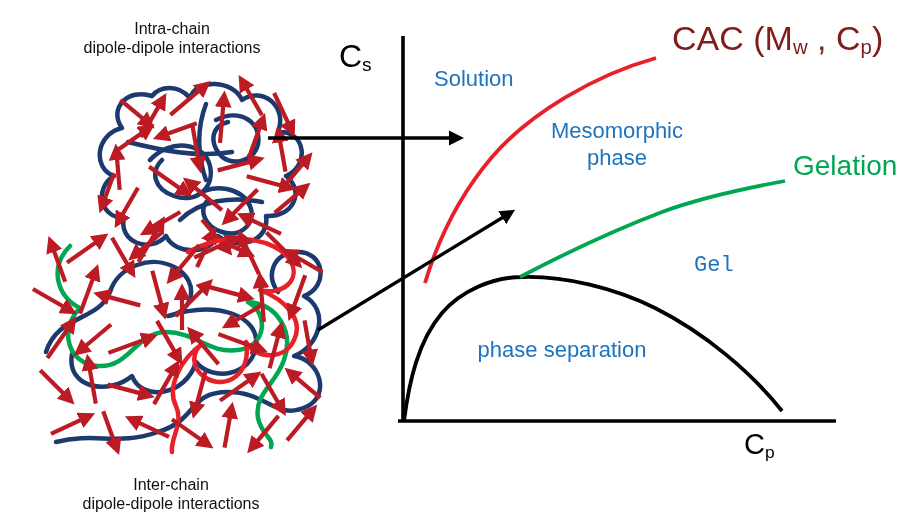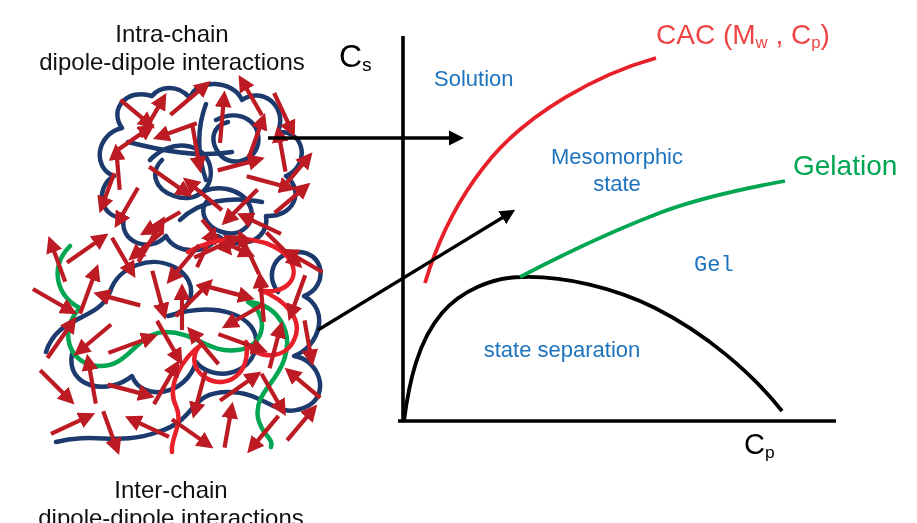--- a/index.html
+++ b/index.html
@@ -3,25 +3,25 @@
 <meta charset="utf-8">
 <style>
   html,body{margin:0;padding:0;background:#fff;}
   .stage{
     position:relative;width:917px;height:523px;background:#ffffff;overflow:hidden;
     font-family:"Liberation Sans",sans-serif;
   }
   .stage svg{position:absolute;left:0;top:0;}
   .lbl{position:absolute;white-space:nowrap;color:#000;line-height:1.18;}
   .center{text-align:center;white-space:normal;}
-  .caption{font-size:24px;color:#111;}
+  .caption{font-size:16px;color:#111;}
   .region{font-size:22px;color:#1e73be;}
   .axis{font-size:32px;color:#000;}
   .sub{font-size:0.6em;position:relative;top:0.22em;}
-  .cac{font-size:28px;color:#ef4444;}
+  .cac{font-size:34px;color:#7f1d1d;margin-left:16px;}
   .gelation{font-size:28px;color:#00a651;}
   .chains path{fill:none;stroke-linecap:round;stroke-linejoin:round;}
   .navy path{stroke:#1c3a6d;stroke-width:4.5;}
   .greenchain{stroke:#00a651 !important;}
   .redchain{stroke:#e8202a !important;}
   .dipoles line{stroke:#bd1b23;stroke-width:4.2;}
   .axisline{stroke:#000;stroke-width:3.6;fill:none;}
   .blackarrow{stroke:#000;stroke-width:3.3;fill:none;}
   .curve{fill:none;stroke-width:3.8;}
 </style>
@@ -148,28 +148,28 @@
     <div>Inter-chain</div>
     <div>dipole-dipole interactions</div>
   </div>
 
   <div class="lbl axis" style="left:339px;top:38px;"><span>C</span><span class="sub">s</span></div>
 
   <div class="lbl axis" style="left:744px;top:427px;font-size:29px;"><span>C</span><span class="sub">p</span></div>
 
   <div class="lbl region" style="left:434px;top:66px;">Solution</div>
 
-  <div class="lbl region center" style="left:497px;top:143px;width:240px;line-height:1.24;">
+  <div class="lbl region center" style="left:497px;top:117px;width:240px;line-height:1.24;">
     <div>Mesomorphic</div>
-    <div>state</div>
+    <div>phase</div>
   </div>
 
   <div class="lbl region" style="left:694px;top:253px;font-family:Liberation Mono, monospace;">Gel</div>
 
   <div class="lbl region center" style="left:422px;top:338px;width:280px;line-height:1.06;">
-    <div>state separation</div>
+    <div>phase separation</div>
   </div>
 
   <div class="lbl cac" style="left:656px;top:18px;"><span>CAC (M</span><span class="sub">w</span><span> , C</span><span class="sub">p</span><span>)</span></div>
 
   <div class="lbl gelation" style="left:793px;top:149px;">Gelation</div>
 
 </div>
 
 </body></html>

